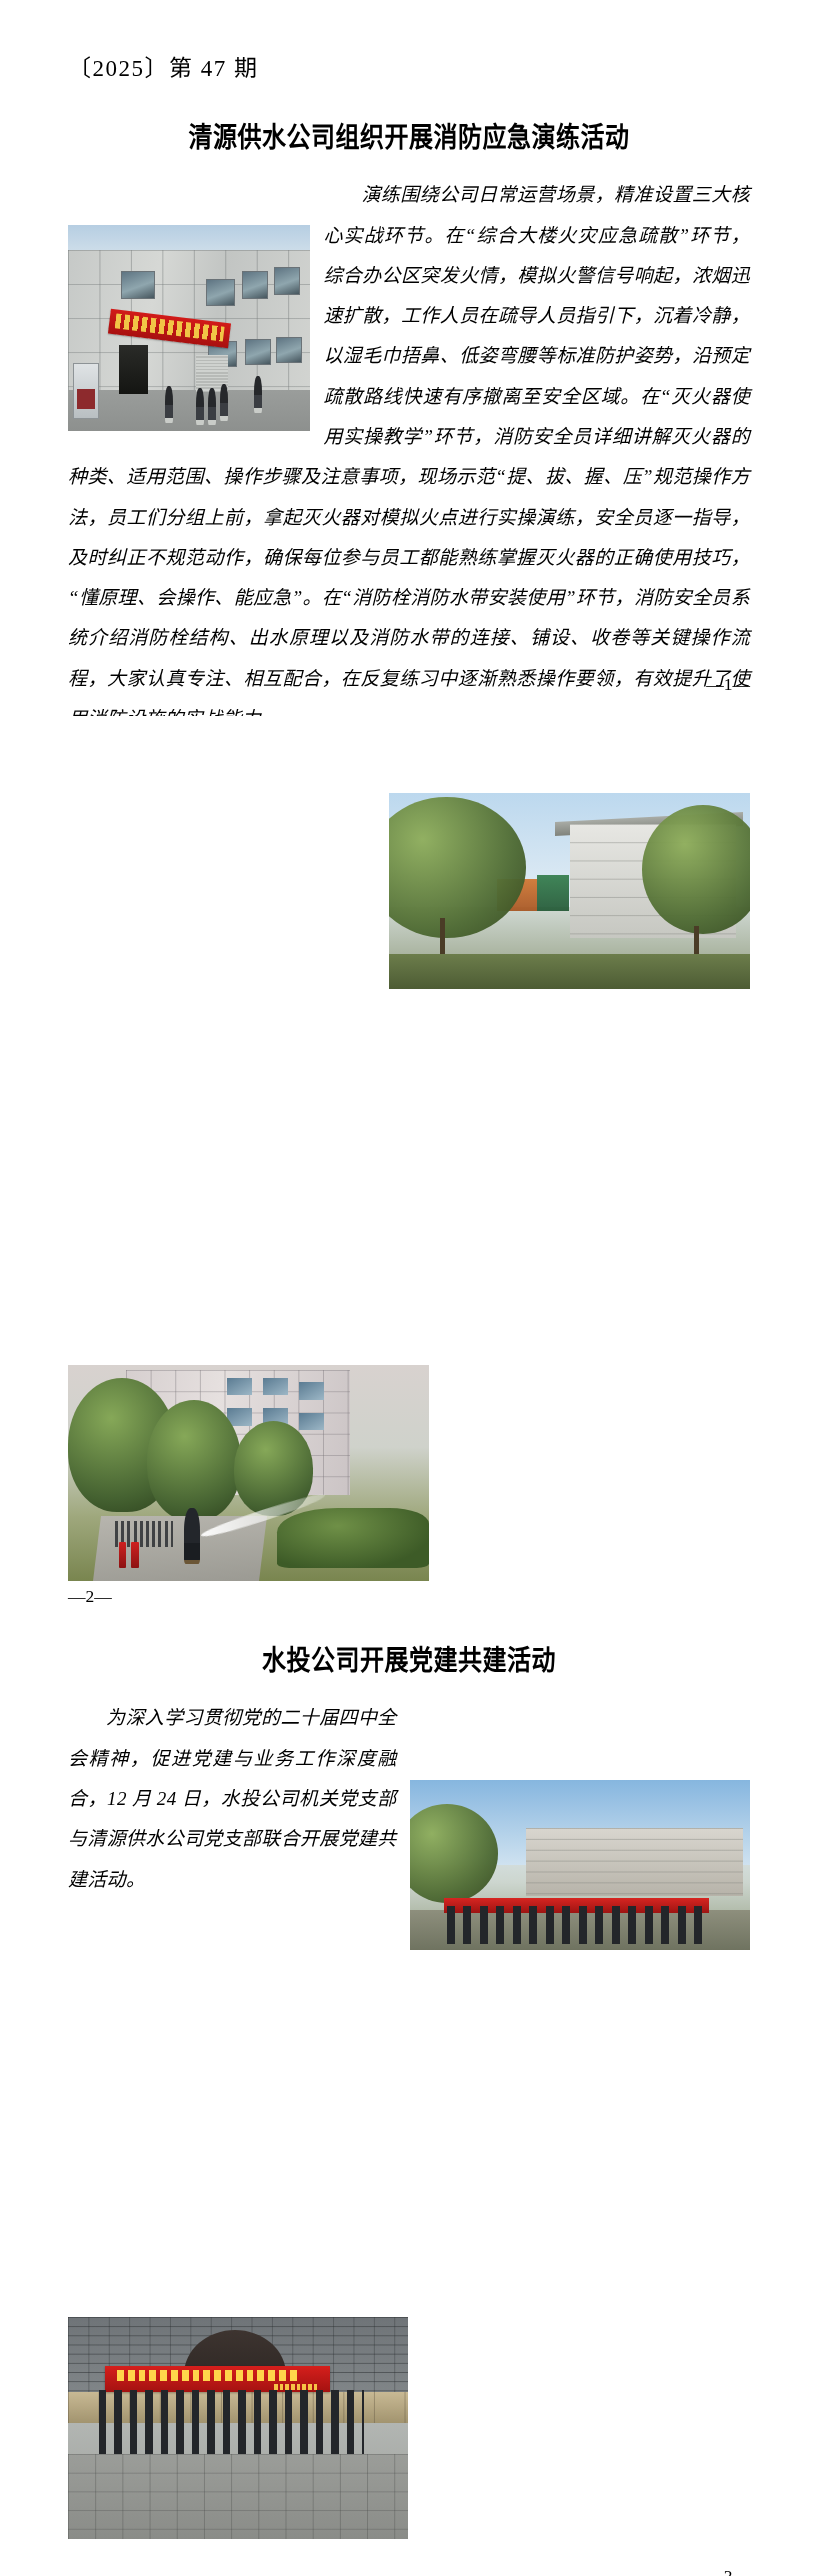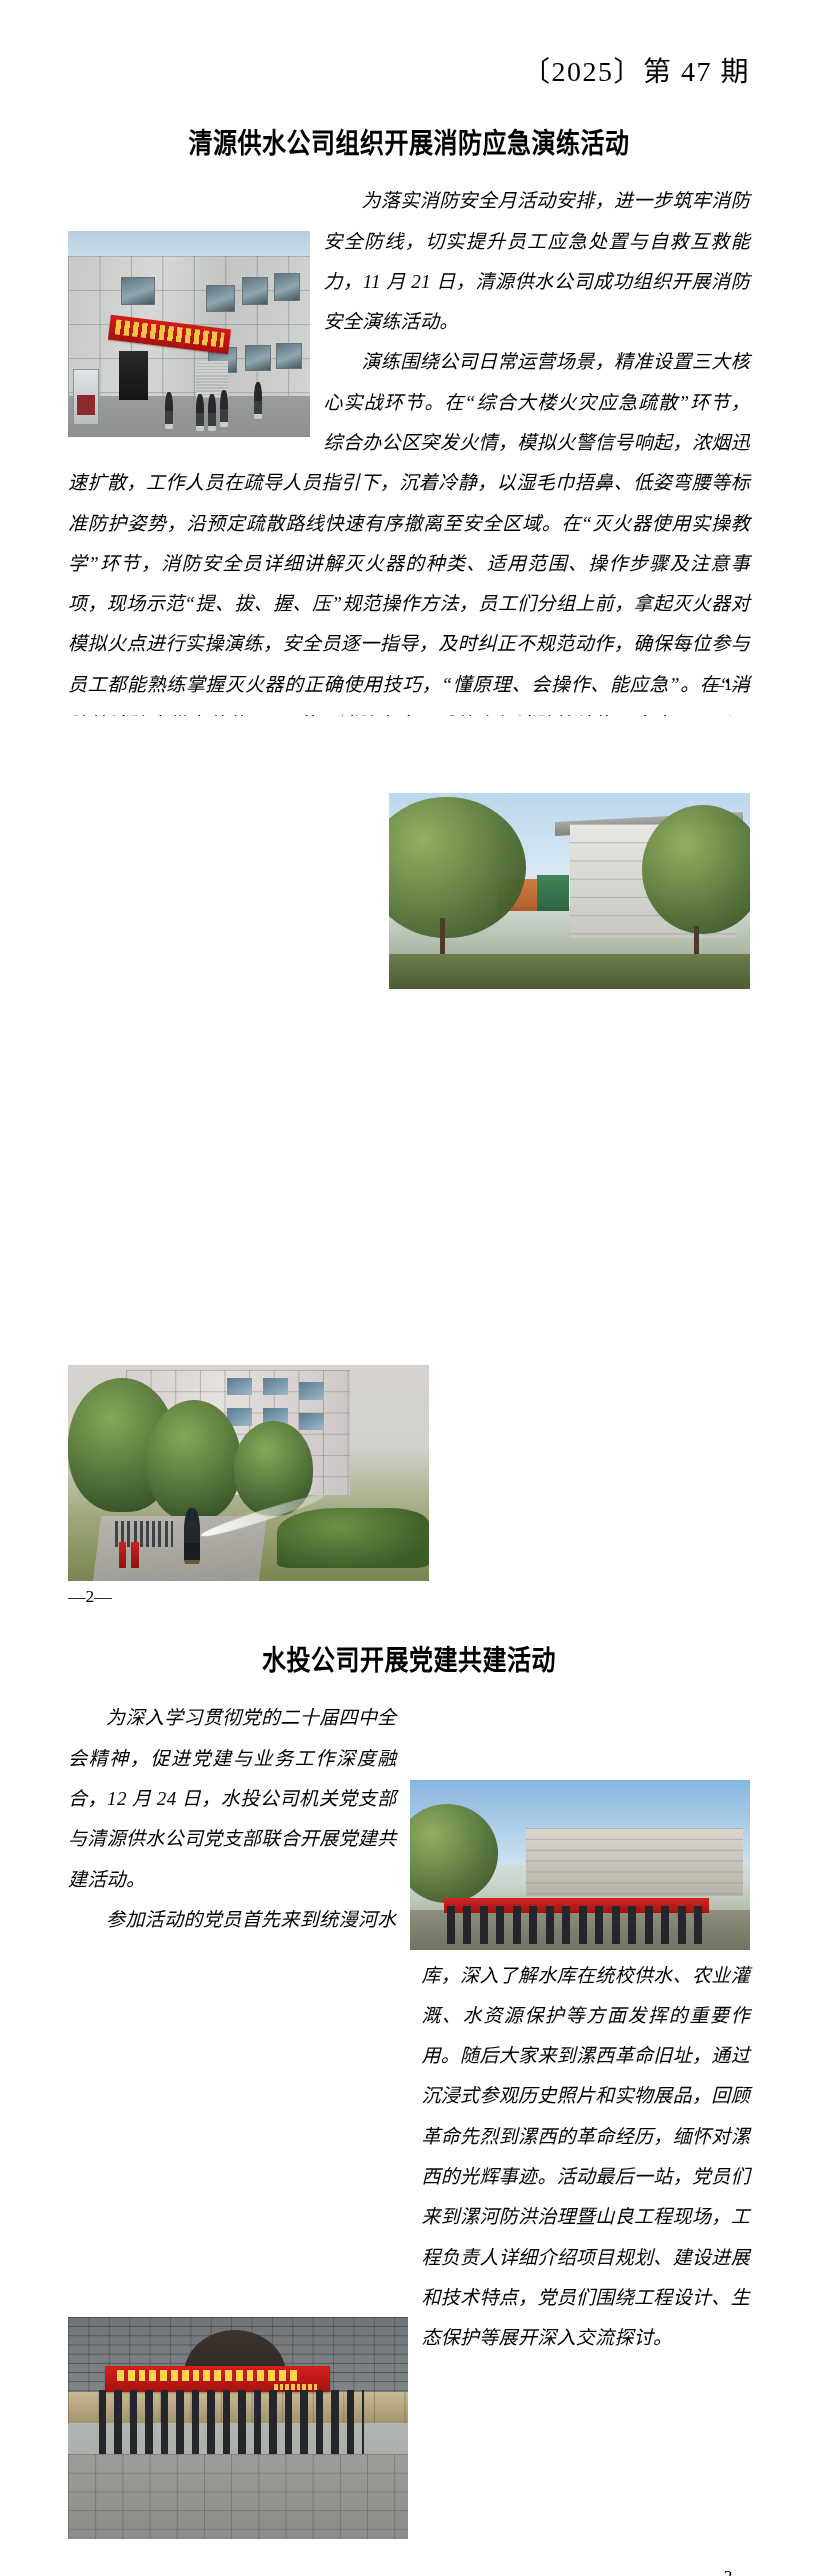--- a/index.html
+++ b/index.html
@@ -22,22 +22,22 @@
     background:#ffffff;
     box-sizing:border-box;
     padding:0 68px;
   }
   .page-1{padding-top:49px;height:716px;}
   .page-2{height:922px;}
   .page-3{height:969px;}
 
   
   .issue-line{
-    text-align:right;
-    font-size:28px;
+    text-align:left;
+    font-size:23px;
     letter-spacing:1.5px;
     font-family:"Liberation Serif","DejaVu Serif",serif;
     margin:0 0 36px 0;
     white-space:nowrap;
   }
 
   
   .art-title{
     text-align:center;
     font-size:24px;
@@ -244,21 +244,20 @@
           <div class="shut"></div>
           <div class="cab"></div>
           <div class="per" style="left:40%;"></div>
           <div class="per" style="left:53%;bottom:3%;"></div>
           <div class="per" style="left:58%;bottom:3%;"></div>
           <div class="per" style="left:63%;bottom:5%;"></div>
           <div class="per" style="left:77%;bottom:9%;"></div>
         </div>
       </div>
 
-      <p>为落实消防安全月活动安排，进一步筑牢消防安全防线，切实提升员工应急处置与自救互救能力，11 月 21 日，清源供水公司成功组织开展消防安全演练活动。</p>
       <p>演练围绕公司日常运营场景，精准设置三大核心实战环节。在“综合大楼火灾应急疏散”环节，综合办公区突发火情，模拟火警信号响起，浓烟迅速扩散，工作人员在疏导人员指引下，沉着冷静，以湿毛巾捂鼻、低姿弯腰等标准防护姿势，沿预定疏散路线快速有序撤离至安全区域。在“灭火器使用实操教学”环节，消防安全员详细讲解灭火器的种类、适用范围、操作步骤及注意事项，现场示范“提、拔、握、压”规范操作方法，员工们分组上前，拿起灭火器对模拟火点进行实操演练，安全员逐一指导，及时纠正不规范动作，确保每位参与员工都能熟练掌握灭火器的正确使用技巧，“懂原理、会操作、能应急”。在“消防栓消防水带安装使用”环节，消防安全员系统介绍消防栓结构、出水原理以及消防水带的连接、铺设、收卷等关键操作流程，大家认真专注、相互配合，在反复练习中逐渐熟悉操作要领，有效提升了使用消防设施的实战能力。</p>
     </div>
 
     <div class="pgnum right" style="bottom:20.6px;">—1—</div>
   </section>
 
   <section class="page page-2">
     <div class="body-text clearfix">
 
       <div class="fig right" style="width:361px;height:196px;margin-top:77px;">
@@ -330,20 +329,19 @@
           <div class="gbanner">
               <i></i>
               <b></b>
             </div>
           <div class="row"></div>
           <div class="pav"></div>
         </div>
       </div>
 
       <p>为深入学习贯彻党的二十届四中全会精神，促进党建与业务工作深度融合，12 月 24 日，水投公司机关党支部与清源供水公司党支部联合开展党建共建活动。</p>
-      <p>参加活动的党员首先来到统漫河水库，深入了解水库在统校供水、农业灌溉、水资源保护等方面发挥的重要作用。随后大家来到漯西革命旧址，通过沉浸式参观历史照片和实物展品，回顾革命先烈到漯西的革命经历，缅怀对漯西的光辉事迹。活动最后一站，党员们来到漯河防洪治理暨山良工程现场，工程负责人详细介绍项目规划、建设进展和技术特点，党员们围绕工程设计、生态保护等展开深入交流探讨。</p>
     </div>
 
     <div class="pgnum right" style="bottom:24px;">—3—</div>
   </section>
 
 </div>
 
 
 </body></html>

